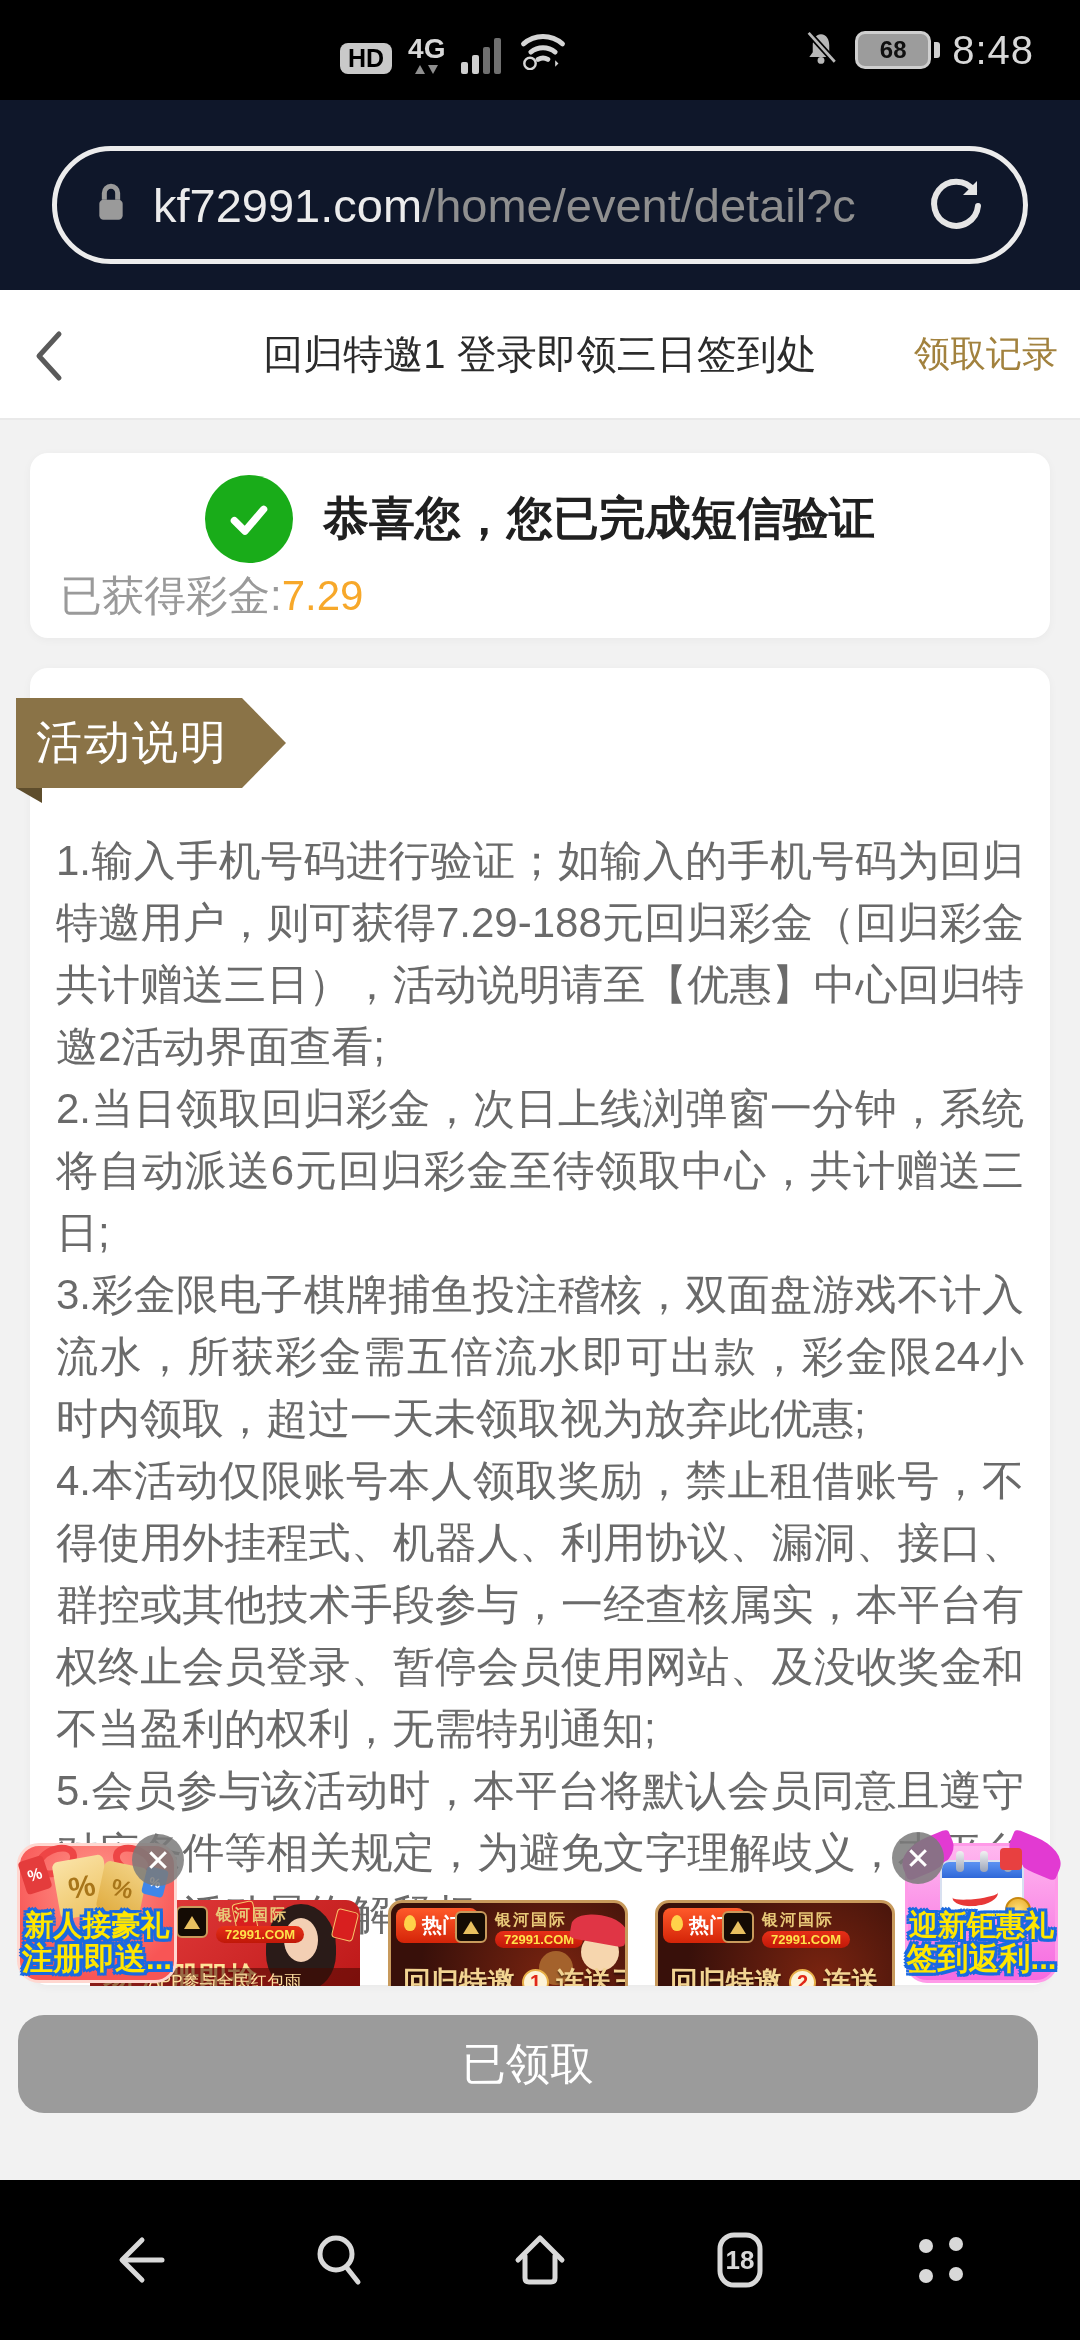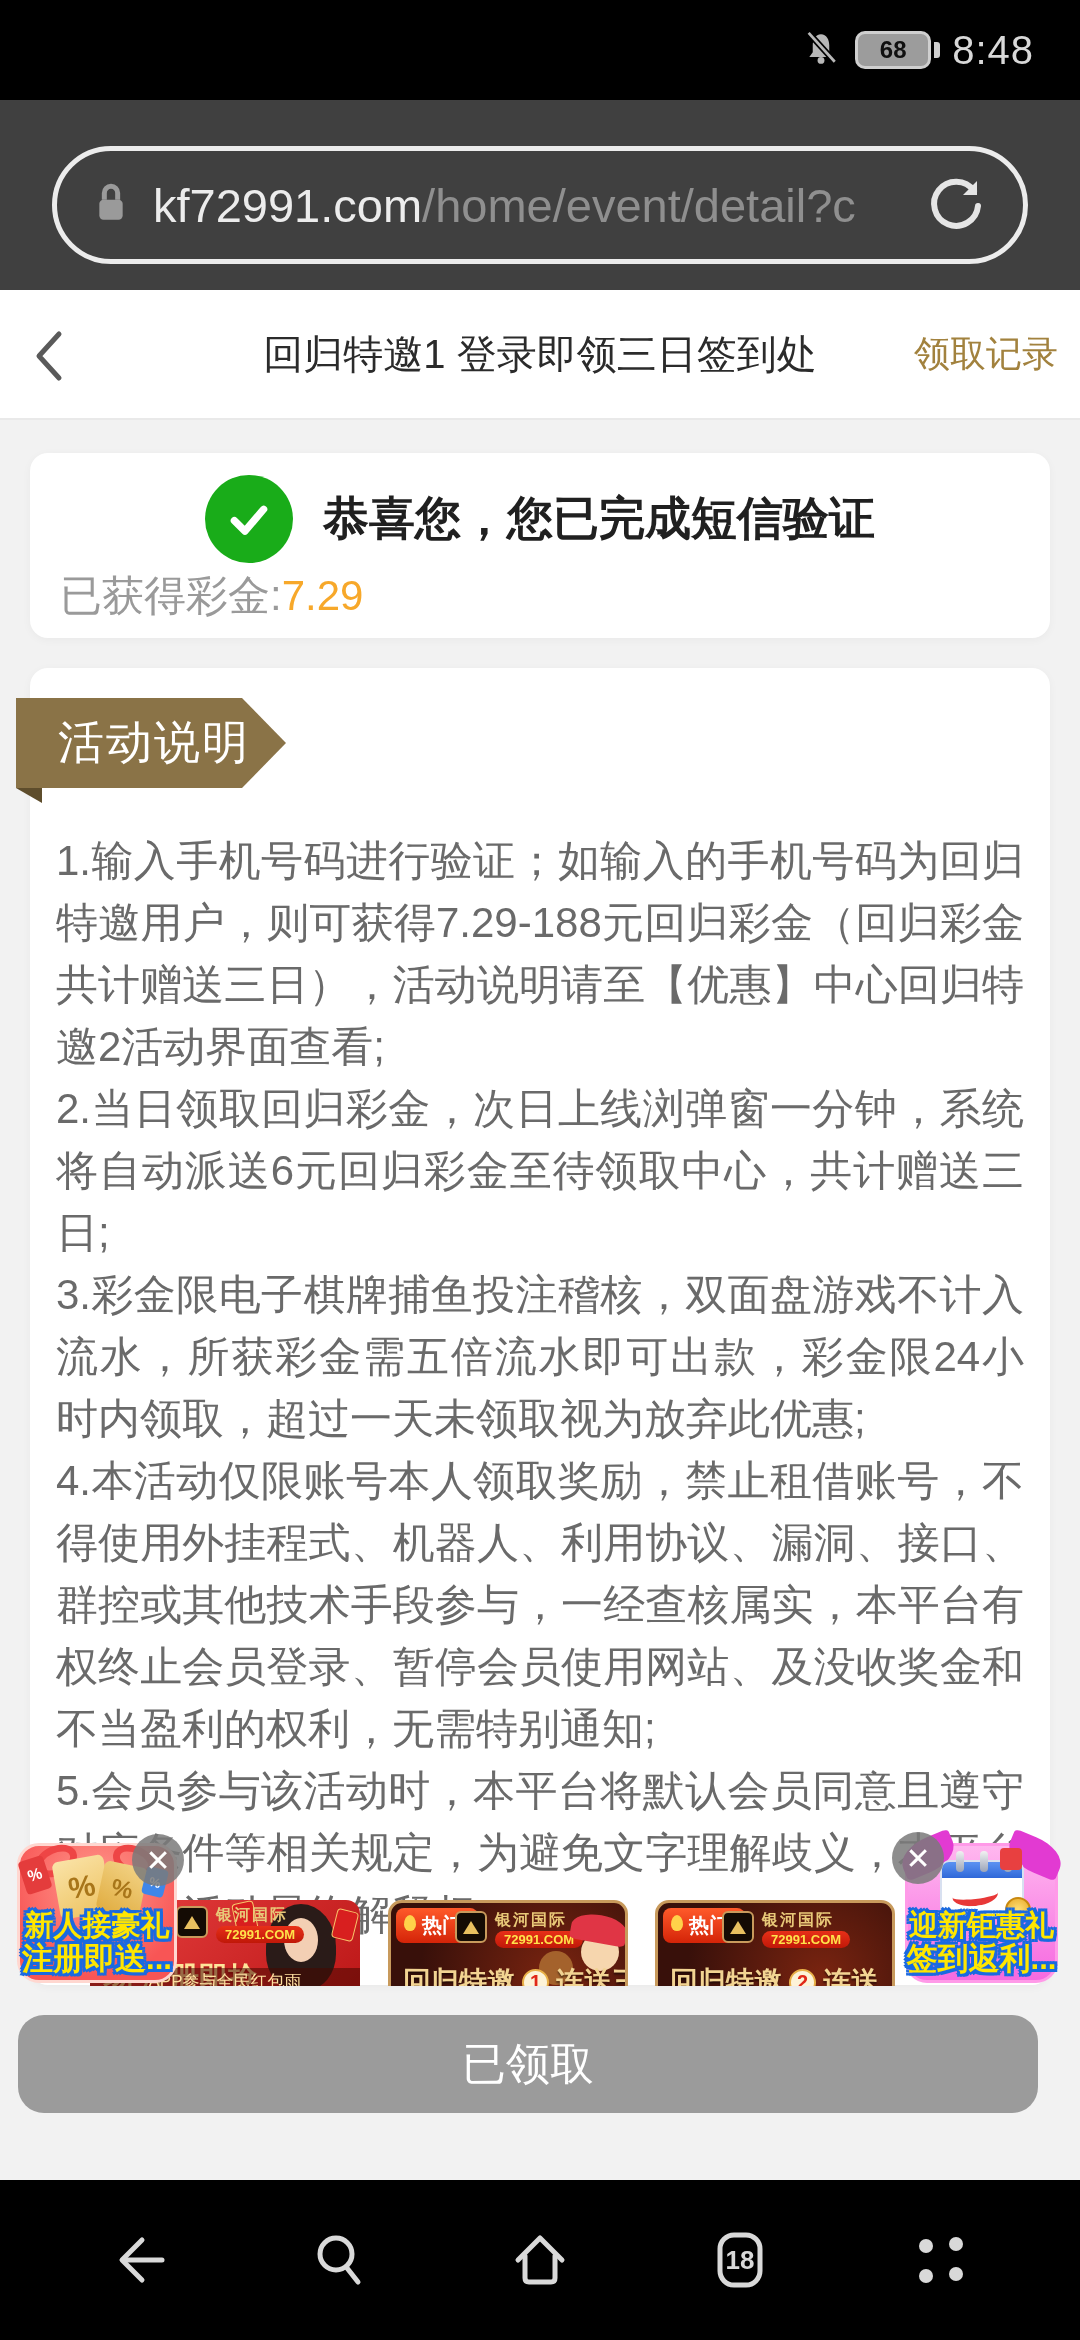--- a/index.html
+++ b/index.html
@@ -23,21 +23,21 @@
   .b1{height:12px;background:#cfcfcf;} .b2{height:19px;background:#cfcfcf;}
   .b3{height:27px;background:#6f6f6f;} .b4{height:36px;background:#6f6f6f;}
   .sb-right { margin-left:auto; display:flex; align-items:center; gap:12px; }
   .battery { display:flex; align-items:center; }
   .battery-body { width:76px; height:38px; border:3px solid #cfcfcf; border-radius:10px; background:#9c9c9c;
     display:flex; align-items:center; justify-content:center; color:#101010; font-size:24px; font-weight:bold; }
   .battery-tip { width:6px; height:16px; background:#cfcfcf; border-radius:0 3px 3px 0; margin-left:3px; }
   .sb-time { color:#d8d8d8; font-size:40px; letter-spacing:1px; }
 
   
-  .url-region { position:absolute; left:0; top:100px; width:1080px; height:190px; background:#404040; }
+  .url-region { position:absolute; left:0; top:100px; width:1080px; height:190px; background:#0f172a; }
   .url-pill { position:absolute; left:52px; right:52px; top:46px; height:118px;
     border:5px solid #ececec; border-radius:62px; display:flex; align-items:center; padding:0 34px; }
   .url-text { font-size:47px; margin-left:22px; white-space:nowrap; overflow:hidden; }
   .url-domain { color:#ececec; }
   .url-path { color:#8f8f8f; }
   .url-refresh { margin-left:auto; }
 
   
   .app-header { position:absolute; left:0; top:290px; width:1080px; height:130px; background:#fff;
     border-bottom:2px solid #e9e9e9; }
@@ -54,21 +54,21 @@
   .check-circle { width:88px; height:88px; border-radius:50%; background:#19ac19; flex:0 0 auto;
     display:flex; align-items:center; justify-content:center; }
   .success-msg { font-size:46px; font-weight:bold; color:#202020; }
   .bonus-line { position:absolute; left:30px; bottom:14px; font-size:42px; }
   .bonus-label { color:#9a9a9a;margin-top:43px; }
   .bonus-value { color:#f7a82a; }
 
   .desc-card { left:30px; top:668px; width:1020px; height:1317px; }
   .ribbon { position:absolute; left:-14px; top:30px; width:270px; height:90px; background:#8a7347;
     clip-path:polygon(0 0, 226px 0, 100% 50%, 226px 100%, 0 100%);
-    display:flex; align-items:center; padding-left:42px; color:#fff; font-size:46px; letter-spacing:2px; }
+    display:flex; align-items:center; padding-left:20px; color:#fff; font-size:46px; letter-spacing:2px; }
   .ribbon-fold { position:absolute; left:-14px; top:120px; width:26px; height:15px; background:#5e4d2c;
     clip-path:polygon(0 0, 100% 0, 100% 100%); }
   .rules { position:absolute; left:26px; top:162px; width:968px; font-size:42px; line-height:62px;
     color:#6a6a6a; text-align:justify; }
   .rules p { margin:0; }
 
   
   .carousel { position:absolute; left:0; top:1232px; width:1020px; height:86px; overflow:hidden; }
   .banner { position:absolute; top:0; height:130px; border-radius:14px; overflow:hidden; }
   .banner-dark { width:240px; border:3px solid #c89a5c;
@@ -166,20 +166,45 @@
   .nav-bar { position:absolute; left:0; bottom:0; width:1080px; height:160px; background:#000; z-index:20;
     display:flex; align-items:center; justify-content:space-around; padding:0 40px; }
   .nav-item { width:76px; height:76px; display:flex; align-items:center; justify-content:center; }
 </style>
 </head>
 <body>
 
 <div class="phone">
 
   <div class="status-bar">
+    <div class="sb-left">
+      <span class="hd-badge">HD</span>
+      <span class="net-4g">
+        <span class="g">4G</span>
+        <span class="arrows">
+            <i class="tri-up"></i>
+            <i class="tri-dn"></i>
+          </span>
+      </span>
+      <span class="sig-bars">
+          <i class="b1"></i>
+          <i class="b2"></i>
+          <i class="b3"></i>
+          <i class="b4"></i>
+        </span>
+      <span>
+        <svg width="52" height="44" viewBox="0 0 64 54">
+          <path d="M8 22 A36 36 0 0 1 56 22" fill="none" stroke="#d5d5d5" stroke-width="6" stroke-linecap="round"></path>
+          <path d="M17 32 A24 24 0 0 1 47 32" fill="none" stroke="#d5d5d5" stroke-width="6" stroke-linecap="round"></path>
+          <path d="M26 41 A12 12 0 0 1 38 41" fill="none" stroke="#d5d5d5" stroke-width="6" stroke-linecap="round"></path>
+          <circle cx="16" cy="46" r="7" fill="none" stroke="#d5d5d5" stroke-width="3"></circle>
+          <path d="M47 42 v8 l4 -4 z" fill="#d5d5d5"></path>
+        </svg>
+      </span>
+    </div>
     <div class="sb-right">
       <span>
         <svg width="44" height="44" viewBox="0 0 64 64">
           <path d="M32 12 C24 12 20 20 20 28 L20 38 L15 45 H49 L44 38 L44 28 C44 20 40 12 32 12 Z" fill="#b8b8b8"></path>
           <circle cx="32" cy="50" r="5" fill="#b8b8b8"></circle>
           <line x1="14" y1="10" x2="52" y2="52" stroke="#000" stroke-width="9"></line>
           <line x1="14" y1="10" x2="52" y2="52" stroke="#b8b8b8" stroke-width="4"></line>
         </svg>
       </span>
       <span class="battery">

